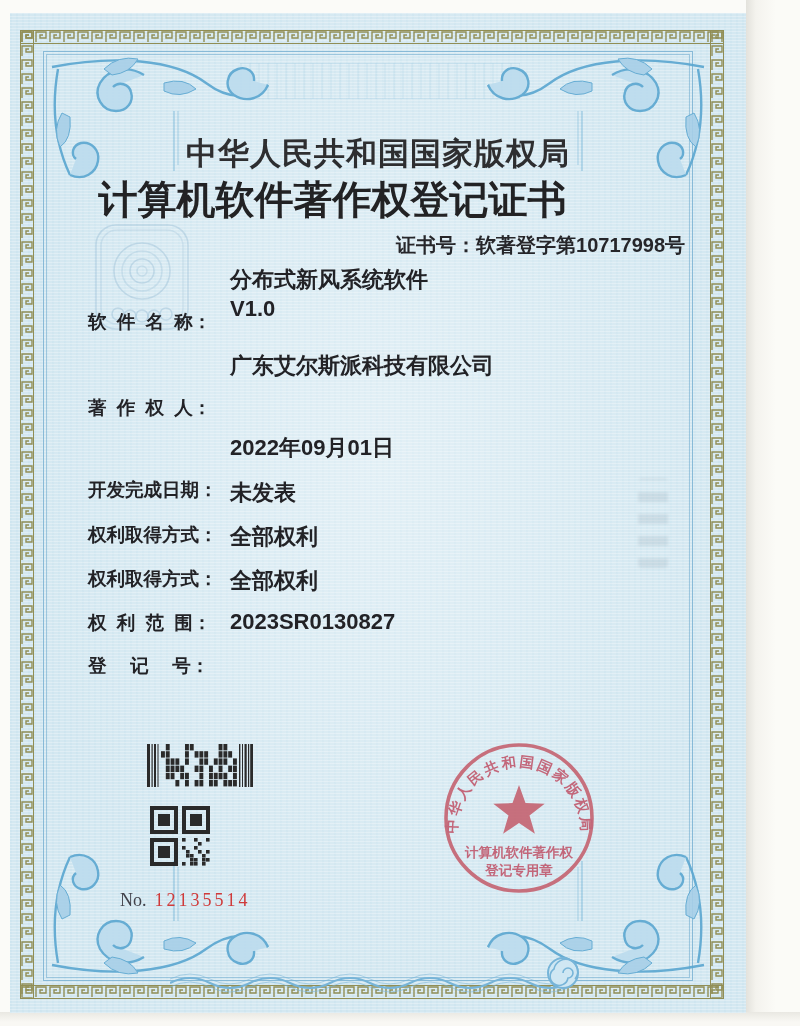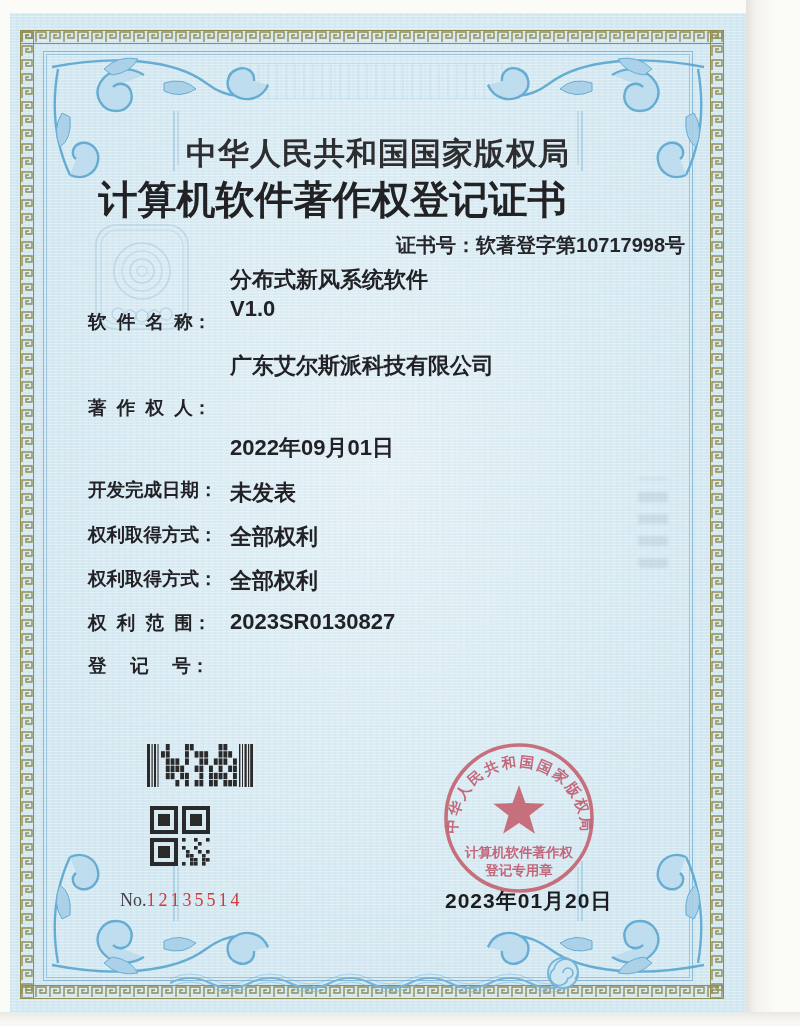--- a/index.html
+++ b/index.html
@@ -59,21 +59,21 @@
 
   .barcode{position:absolute;left:137px;top:731px;}
   .qrcode{position:absolute;left:140px;top:793px;}
 
   .stamp{position:absolute;left:431px;top:727px;opacity:.88;}
   .issue-date{position:absolute;left:435px;top:874px;font-size:21px;font-weight:bold;
     color:#1c1c1e;letter-spacing:1px;}
   .serial-line{position:absolute;left:110px;top:877px;font-size:18px;
     font-family:"Liberation Serif","DejaVu Serif",serif;}
   .serial-prefix{color:#41414a;}
-  .serial-number{color:#cf3a3a;letter-spacing:3px;}
+  .serial-number{color:#cf3a3a;letter-spacing:3px;margin-left:8px;}
 
   .wave-band{position:absolute;left:160px;top:944px;}
 </style>
 </head>
 <body>
 
 <svg width="0" height="0" style="position:absolute" aria-hidden="true">
   <defs>
     <pattern id="gk" width="14" height="14" patternUnits="userSpaceOnUse">
       <path d="M2 12 V2 H12 V8 H6 V5 H9" fill="none" stroke="#918e55" stroke-width="1.4"></path>
@@ -312,21 +312,20 @@
     <circle cx="78" cy="78" r="73" fill="none" stroke="#c45f6d" stroke-width="3.6"></circle>
     <polygon points="78,45 84.5,63.1 103.7,63.7 88.5,75.4 93.9,93.8 78,83 62.1,93.8 67.5,75.4 52.3,63.7 71.5,63.1" fill="#c45f6d"></polygon>
     <path id="arcT" d="M17 100 A62 62 0 1 1 139 100" fill="none"></path>
     <text font-size="14.5" fill="#c0556a" font-weight="bold" letter-spacing="2.5">
       <textPath href="#arcT" startOffset="50%" text-anchor="middle">中华人民共和国国家版权局</textPath>
     </text>
     <text x="78" y="117" text-anchor="middle" font-size="13.5" font-weight="bold" fill="#c0556a">计算机软件著作权</text>
     <text x="78" y="135" text-anchor="middle" font-size="13.5" font-weight="bold" fill="#c0556a">登记专用章</text>
   </svg>
 
-  <div class="issue-date">2023年01月20日</div>
 
   <div class="serial-line">
     <span class="serial-prefix">No.</span><span class="serial-number">12135514</span>
   </div>
 
   <svg class="wave-band" width="420" height="40">
     <g stroke="#76b4d8" fill="none">
       <path d="M0 26 q20 -10 40 0 t40 0 t40 0 t40 0 t40 0 t40 0 t40 0 t40 0 t40 0 t40 0" stroke-width="2.2"></path>
       <path d="M0 30 q20 -10 40 0 t40 0 t40 0 t40 0 t40 0 t40 0 t40 0 t40 0 t40 0 t40 0" stroke-width="1" opacity=".6"></path>
       <path d="M0 22 q20 -10 40 0 t40 0 t40 0 t40 0 t40 0 t40 0 t40 0 t40 0 t40 0 t40 0" stroke-width="1" opacity=".5"></path>

